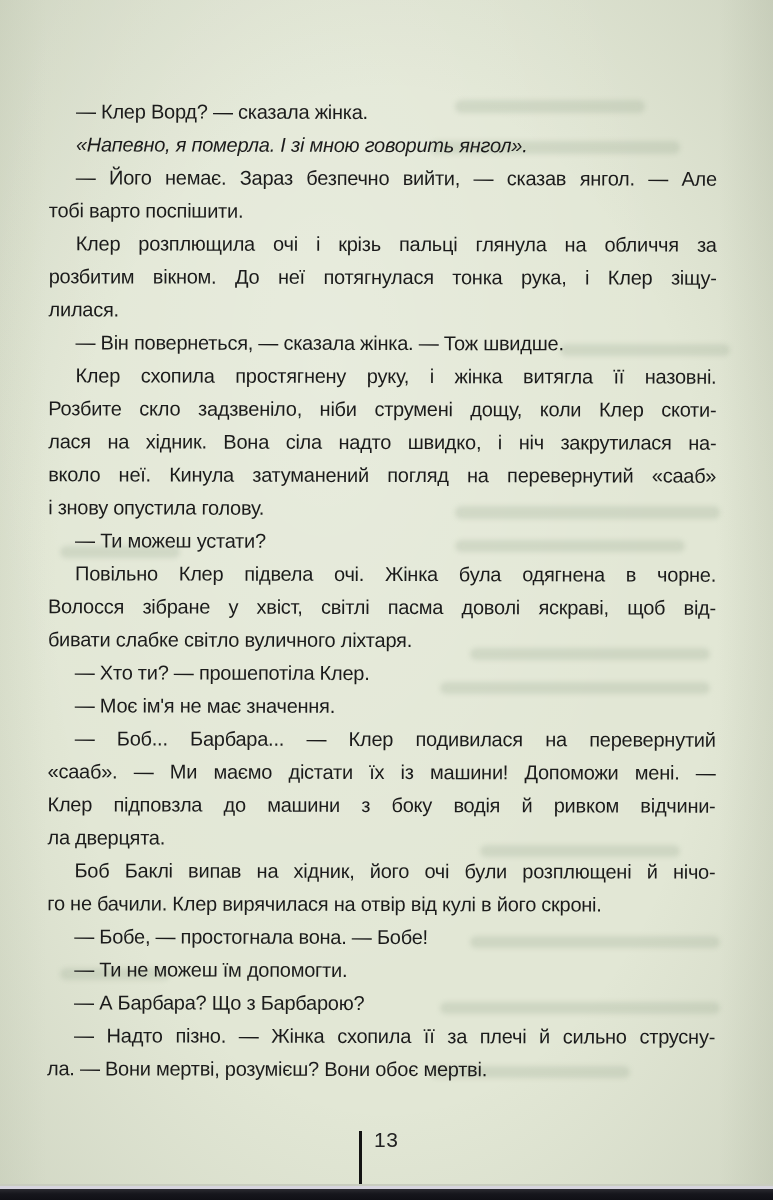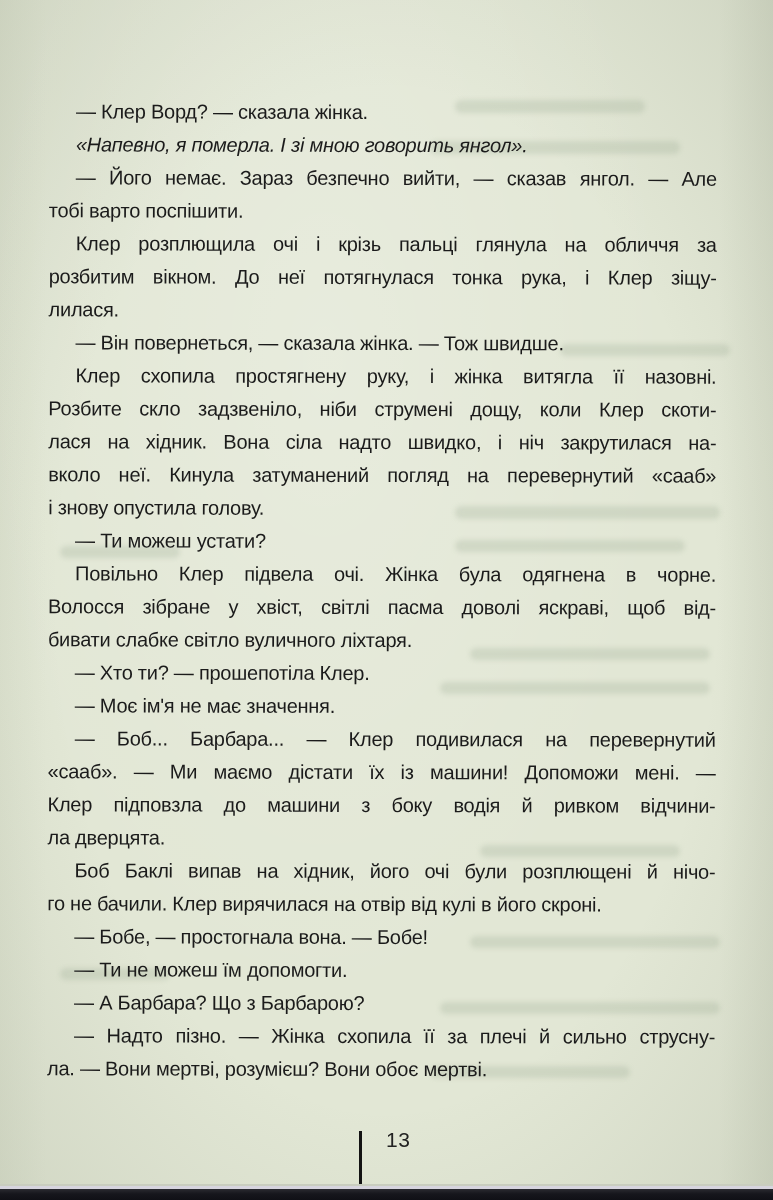--- a/index.html
+++ b/index.html
@@ -43,21 +43,21 @@
     filter:blur(2.5px);
   }
   .folio-rule{
     position:absolute;
     left:359px; top:1131px;
     width:3px; height:69px;
     background:#131313;
   }
   .folio-number{
     position:absolute;
-    left:386px; top:1128px;
+    left:374px; top:1128px;
     font-size:21px;
     color:#222222;
     letter-spacing:0.5px;
   }
   .scan-edge-light{
     position:absolute;left:0;right:0;top:1184px;height:2px;
     background:#c9cdbf;
   }
   .scan-edge-lavender{
     position:absolute;left:0;right:0;top:1186px;height:3px;

